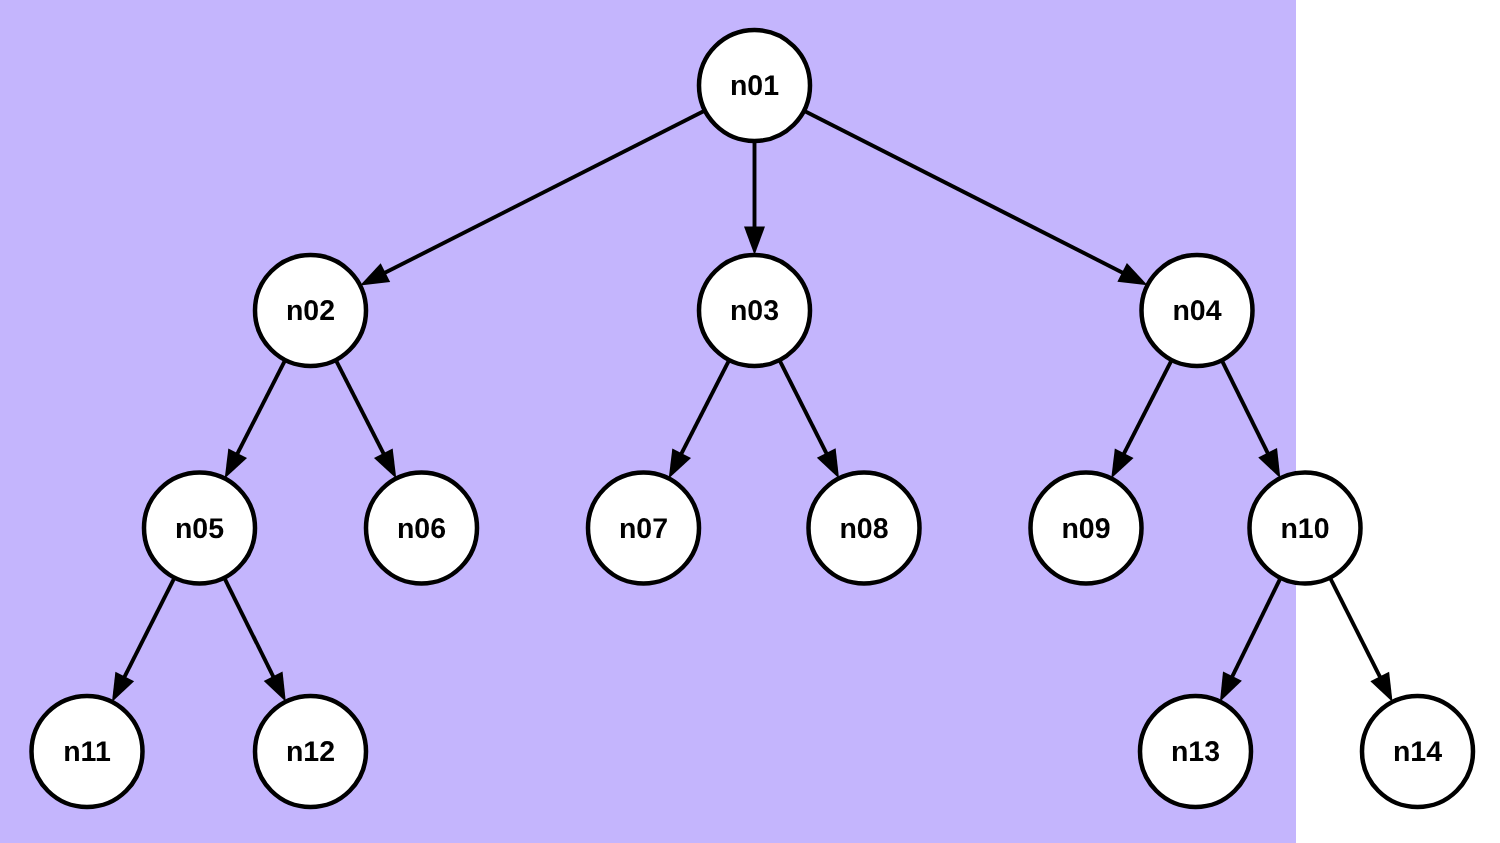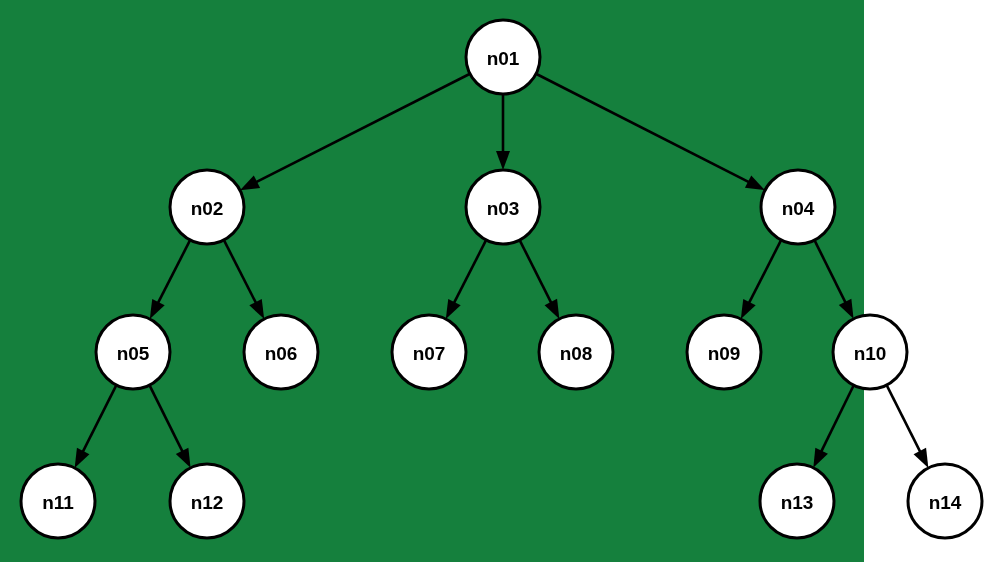--- a/index.html
+++ b/index.html
@@ -11,21 +11,21 @@
   body {
     width: 1000px;
     height: 562px;
     overflow: hidden;
     font-family: "Liberation Sans", sans-serif;
   }
   #diagram-root {
     position: relative;
     width: 864px;
     height: 562px;
-    background: #15803d;
+    background: #c4b5fd;
   }
   svg#graph-canvas {
     display: block;
     width: 1000px;
     height: 562px;
   }
   .node-circle {
     fill: #ffffff;
     stroke: #000000;
     stroke-width: 3;

